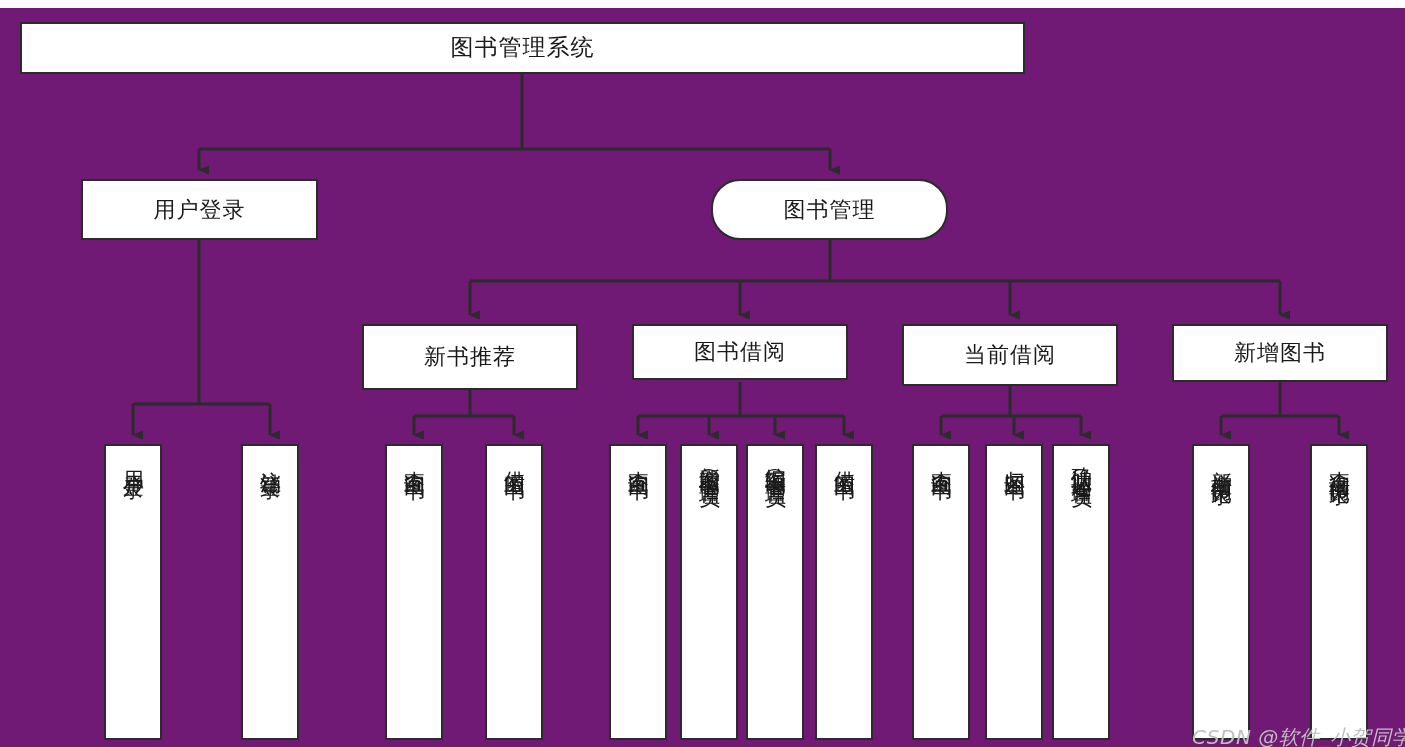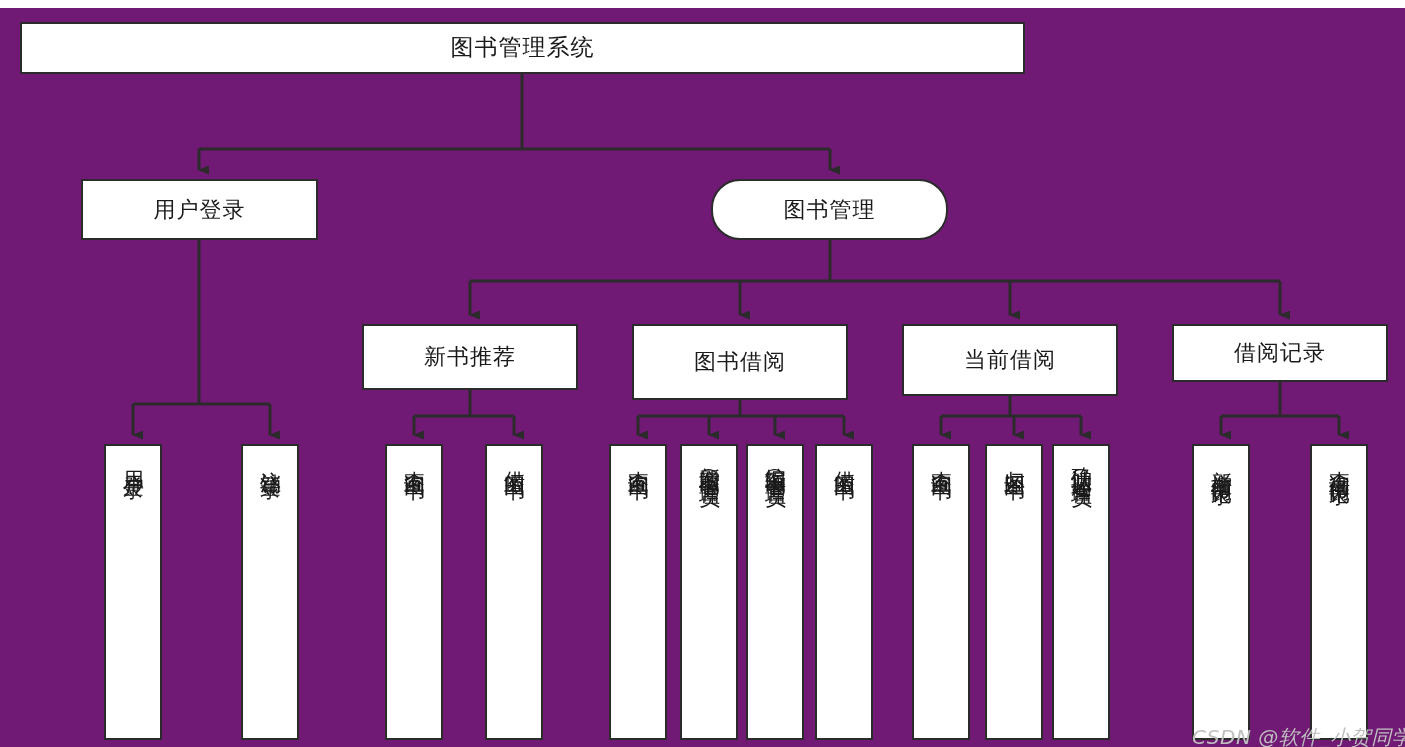--- a/index.html
+++ b/index.html
@@ -123,23 +123,23 @@
       <path d="M1339,408 L1339,427" marker-end="url(#arrow)"></path>
     </g>
   </svg>
 
   <div class="node horiz" id="root-node" style="left: 20px; top: 14px; width: 1005px; height: 52px;">图书管理系统</div>
 
   <div class="node horiz" style="left: 81px; top: 171px; width: 237px; height: 61px;">用户登录</div>
   <div class="node horiz" style="left: 711px; top: 171px; width: 237px; height: 61px; border-radius: 29px;">图书管理</div>
 
   <div class="node horiz" style="left: 362px; top: 316px; width: 216px; height: 66px;">新书推荐</div>
-  <div class="node horiz" style="left: 632px; top: 316px; width: 216px; height: 76px;">图书借阅</div>
-  <div class="node horiz" style="left: 902px; top: 316px; width: 216px; height: 72px;">当前借阅</div>
-  <div class="node horiz" style="left: 1172px; top: 316px; width: 216px; height: 58px;">借阅记录</div>
+  <div class="node horiz" style="left: 632px; top: 316px; width: 216px; height: 56px;">图书借阅</div>
+  <div class="node horiz" style="left: 902px; top: 316px; width: 216px; height: 62px;">当前借阅</div>
+  <div class="node horiz" style="left: 1172px; top: 316px; width: 216px; height: 58px;">新增图书</div>
 
   <div class="node vert" style="left: 104px; top: 436px; width: 58px; height: 296px;">
     <span class="vtext">用户登录</span>
     </div>
   <div class="node vert" style="left: 241px; top: 436px; width: 58px; height: 296px;">
     <span class="vtext">注销登录</span>
     </div>
   <div class="node vert" style="left: 385px; top: 436px; width: 58px; height: 296px;">
     <span class="vtext">查询图书</span>
     </div>

